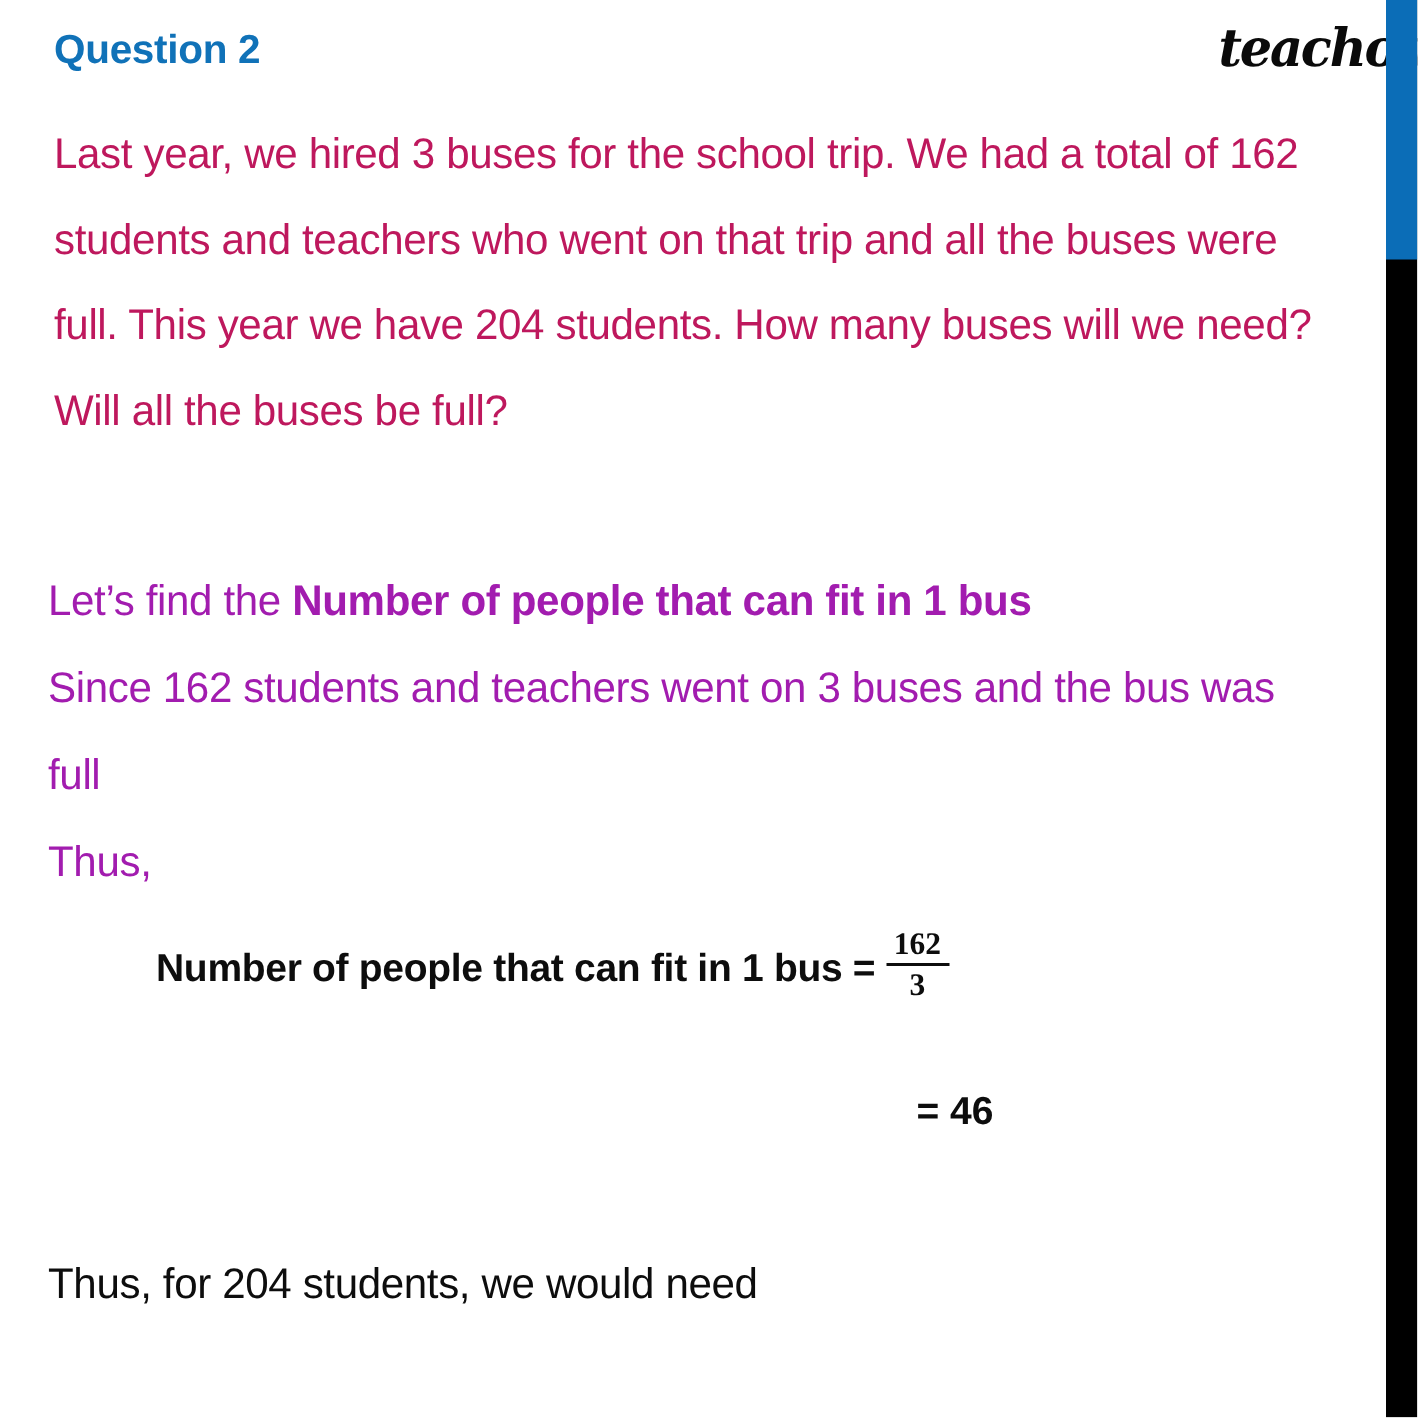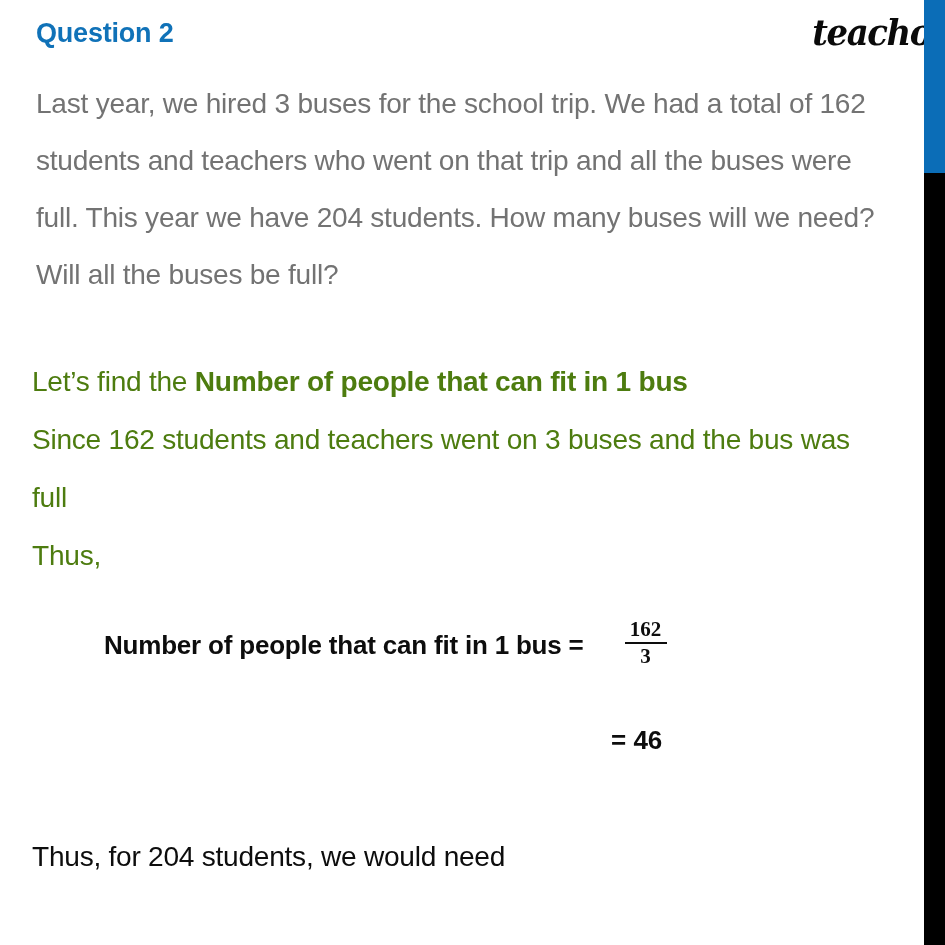--- a/index.html
+++ b/index.html
@@ -96,23 +96,23 @@
   #question-body .qline {
     white-space: nowrap;
     transform: scaleX(0.985);
     transform-origin: left center;
   }
 
   
   #solution {
     position: absolute;
     left: 32px;
-    top: 352px;
+    top: 372px;
     width: 890px;
-    color: #4d7c0f;
+    color: #a21caf;
     font-size: 28.5px;
     line-height: 58px;
     letter-spacing: -0.25px;
   }
   #solution .sline {
     white-space: nowrap;
     transform: scaleX(0.985);
     transform-origin: left center;
   }
   #solution .b { font-weight: bold; }
@@ -125,21 +125,20 @@
     width: 924px;
     color: #0d0d0d;
   }
   #equation-line {
     position: absolute;
     left: 104px;
     top: 0;
     display: flex;
     align-items: center;
     white-space: nowrap;
-    gap: 34px;
   }
   #equation-text {
     font-size: 26px;
     font-weight: bold;
     letter-spacing: -0.2px;
     line-height: 26px;
   }
   .fraction {
     display: inline-flex;
     flex-direction: column;
@@ -195,21 +194,21 @@
 
 <div id="slide" style="background: rgb(255, 255, 255);">
 
   <div id="content">
 
     <div id="header">
       <div id="question-label" style="color: rgb(16, 114, 184);">Question 2</div>
       <div id="brand-logo">teachoo</div>
     </div>
 
-    <div id="question-body" style="color: #737373;">
+    <div id="question-body" style="color: #be185d;">
       <div class="qline">Last year, we hired 3 buses for the school trip. We had a total of 162</div>
       <div class="qline">students and teachers who went on that trip and all the buses were</div>
       <div class="qline">full. This year we have 204 students. How many buses will we need?</div>
       <div class="qline">Will all the buses be full?</div>
     </div>
 
     <div id="solution">
       <div class="sline"><span>Let’s find the </span><span class="b">Number of people that can fit in 1 bus</span></div>
       <div class="sline">Since 162 students and teachers went on 3 buses and the bus was</div>
       <div class="sline">full</div>

